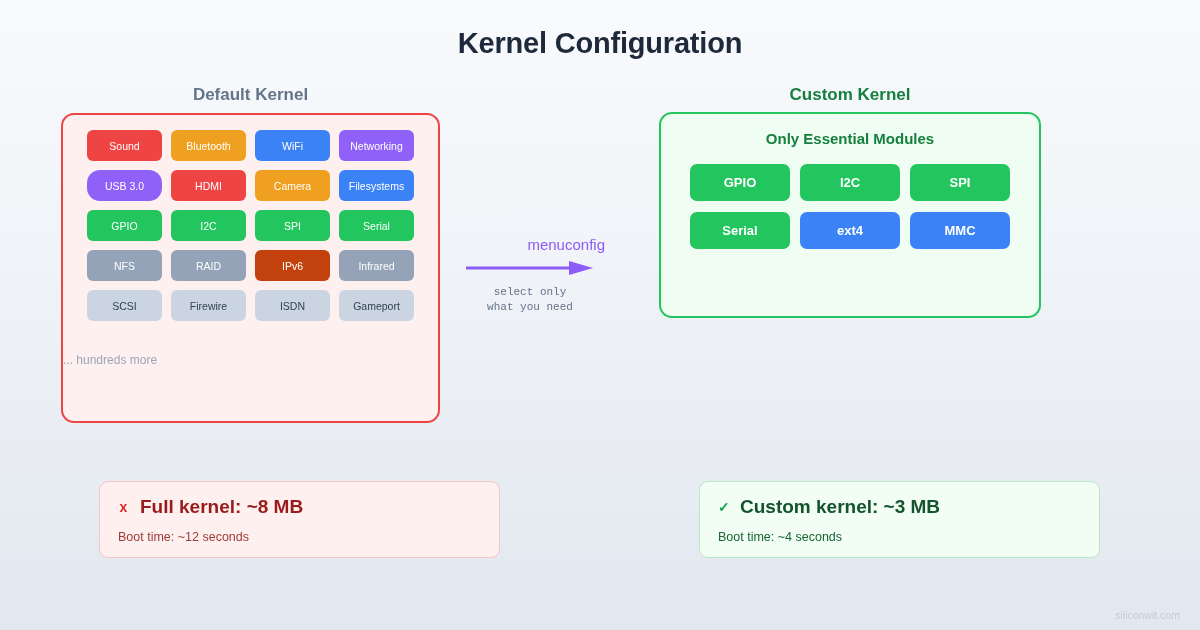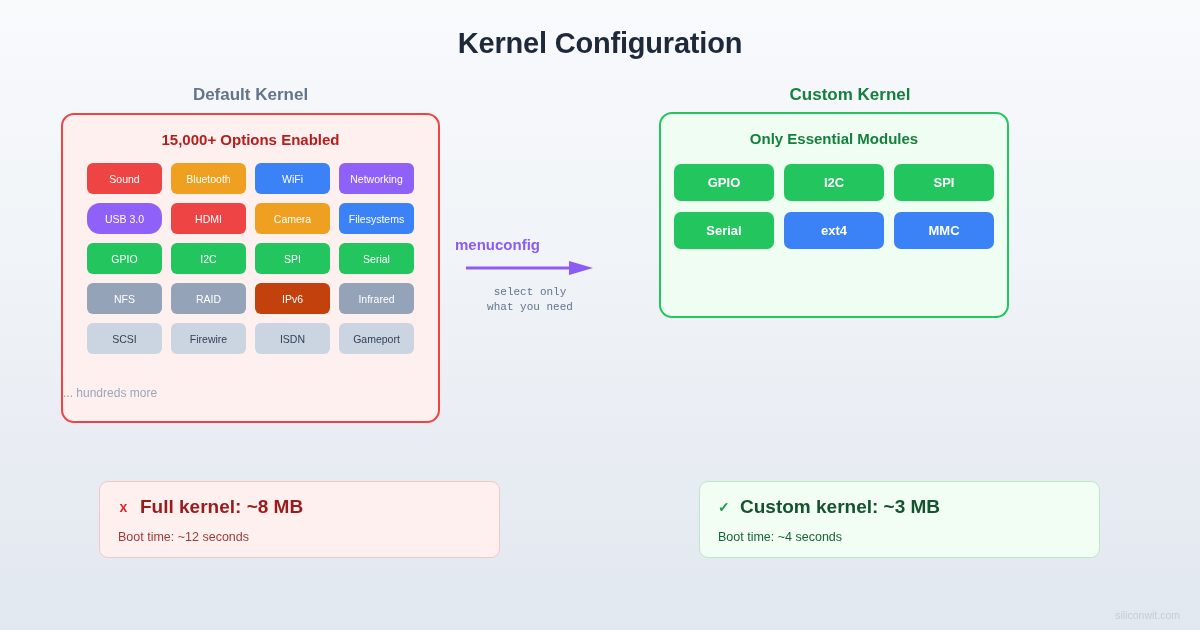--- a/index.html
+++ b/index.html
@@ -49,21 +49,21 @@
     left: 61px;
     top: 113px;
     width: 379px;
     height: 310px;
     background: #fdf0ef;
     border: 2px solid #ef4444;
   }
   .panel.custom-panel {
     left: 659px;
     top: 112px;
-    width: 350px;
+    width: 382px;
     height: 206px;
     background: #f0fdf2;
     border: 2px solid #22c55e;
   }
 
   .panel-title {
     text-align: center;
     font-size: 15px;
     font-weight: bold;
     width: 100%;
@@ -120,24 +120,24 @@
   
   .arrow-block {
     position: absolute;
     left: 455px;
     top: 236px;
     width: 150px;
     text-align: center;
   }
   .arrow-label {
     font-size: 15px;
-    font-weight: bold;
+    font-weight: normal;
     color: #8b5cf6;
     margin-bottom: 7px;
-    text-align: left;
+    text-align: right;
   }
   .arrow-graphic {
     display: block;
     margin: 0 auto;
   }
   .arrow-sub {
     margin-top: 9px;
     font-size: 11px;
     color: #64748b;
     line-height: 1.35;
@@ -192,21 +192,20 @@
   }
 </style>
 </head>
 <body>
 
 <div class="page-title">Kernel Configuration</div>
 
 <div class="col-heading left">Default Kernel</div>
 
 <div class="panel default-panel">
-  <div class="panel-title">15,000+ Options Enabled</div>
   <div class="chip-grid-default" id="default-grid">
       <div class="chip" style="background: rgb(239, 68, 68); color: rgb(255, 255, 255);">Sound</div>
       <div class="chip" style="background: rgb(240, 160, 32); color: rgb(255, 255, 255);">Bluetooth</div>
       <div class="chip" style="background: rgb(59, 130, 246); color: rgb(255, 255, 255);">WiFi</div>
       <div class="chip" style="background: rgb(144, 97, 249); color: rgb(255, 255, 255);">Networking</div>
       <div class="chip" style="background: rgb(144, 97, 249); color: rgb(255, 255, 255); border-radius: 13px;">USB 3.0</div>
       <div class="chip" style="background: rgb(239, 68, 68); color: rgb(255, 255, 255);">HDMI</div>
       <div class="chip" style="background: rgb(240, 160, 32); color: rgb(255, 255, 255);">Camera</div>
       <div class="chip" style="background: rgb(59, 130, 246); color: rgb(255, 255, 255);">Filesystems</div>
       <div class="chip" style="background: rgb(34, 197, 94); color: rgb(255, 255, 255);">GPIO</div>

